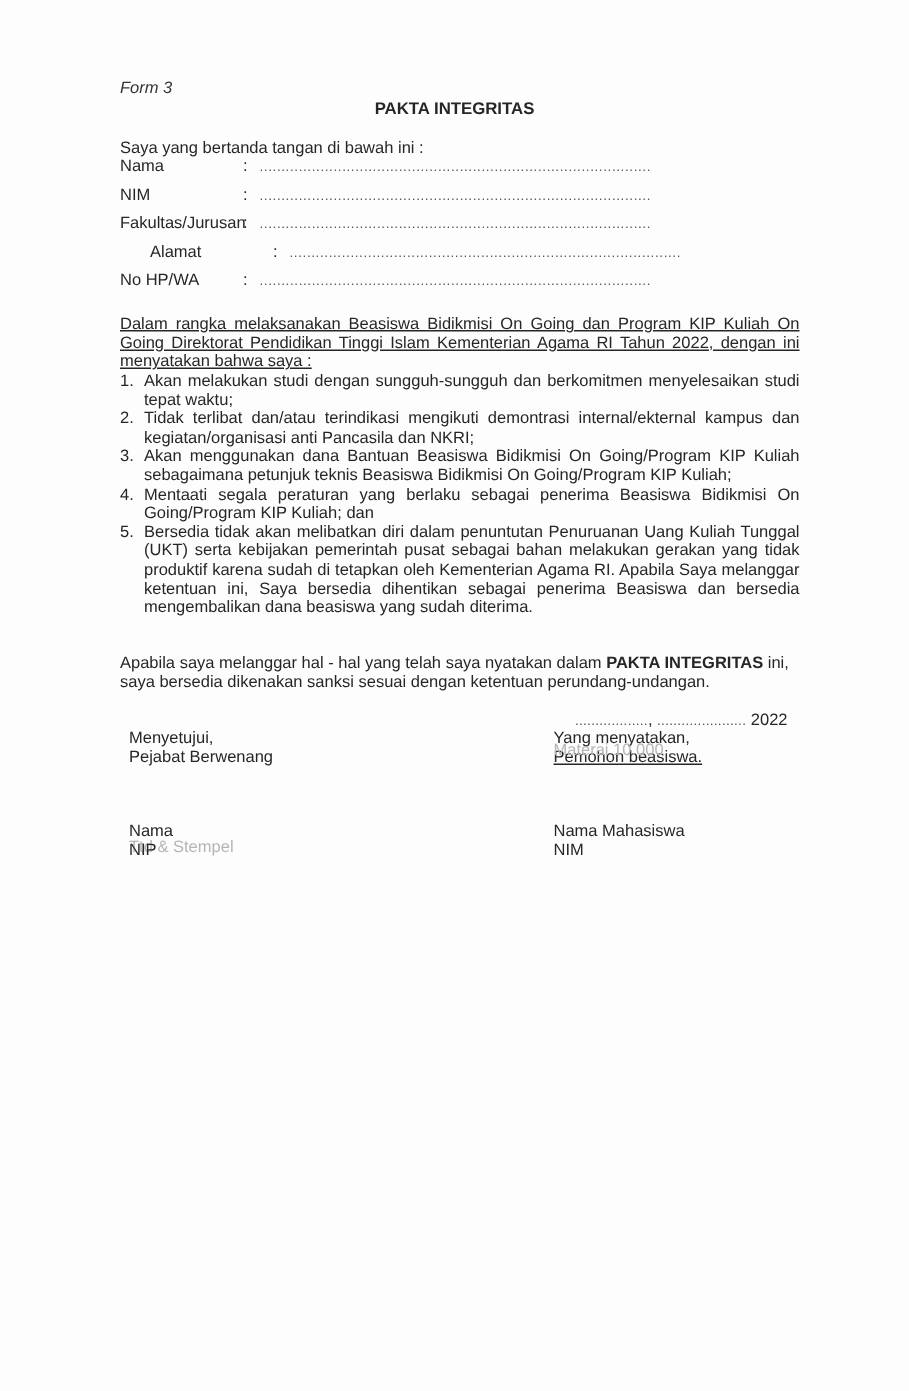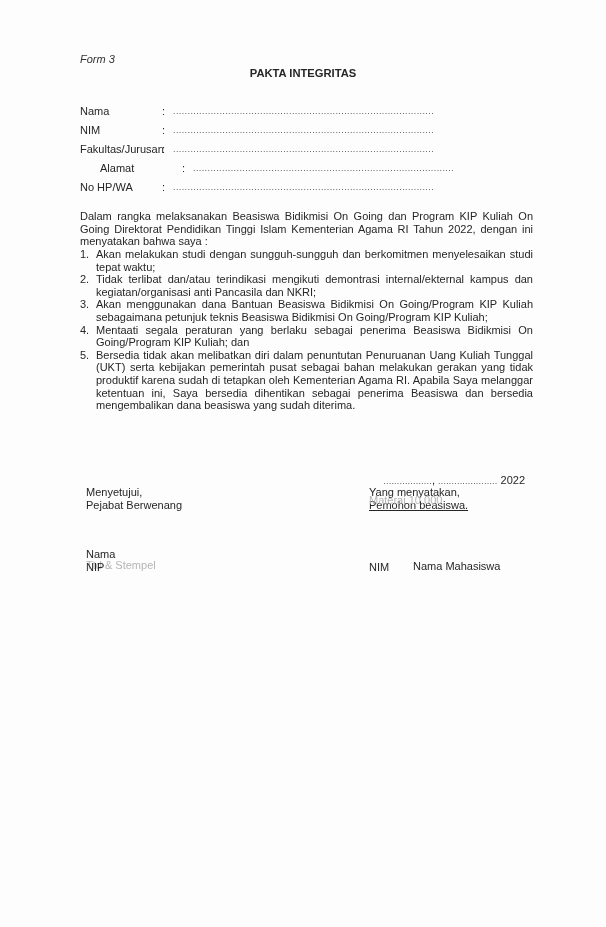--- a/index.html
+++ b/index.html
@@ -31,21 +31,21 @@
     .field-row { position: absolute; left: 80px; height: 13px; width: 380px; }
     .field-label { position: absolute; left: 0; top: 0; }
     .field-colon { position: absolute; left: 82px; top: 0; }
     .field-dots {
       position: absolute; left: 93px; top: 0; width: 355px;
       overflow: hidden; letter-spacing: 0.4px; color: #555; font-size: 9px;
     }
 
     .para {
       position: absolute; left: 80px; width: 453px;
-      text-align: justify; text-align-last: left;
+      text-align: justify; text-align-last: left; text-decoration: underline;
     }
     .list {
       position: absolute; left: 80px; width: 453px; margin: 0; padding: 0; list-style: none;
     }
     .list li { position: relative; padding-left: 16px; text-align: justify; }
     .list li .num { position: absolute; left: 0; top: 0; }
 
     .closing {
       position: absolute; left: 80px; top: 436px; width: 453px;
     }
@@ -58,20 +58,21 @@
     .date-line { position: absolute; left: 369px; top: 474px; width: 156px; text-align: right; white-space: nowrap; }
     .date-line .dots { color: #555; letter-spacing: 0.2px; font-size: 9px; }
   </style>
 </head>
 <body>
 
 <div class="page">
 
   <div class="abs form-label">Form 3</div>
   <div class="abs title">PAKTA INTEGRITAS</div>
+  <div class="abs intro">Saya yang bertanda tangan di bawah ini :</div>
 
   <div>
     <div class="field-row" style="top:105px;">
       <span class="field-label">Nama</span>
       <span class="field-colon">:</span>
       <span class="field-dots">..........................................................................................</span>
     </div>
     <div class="field-row" style="top:124px;">
       <span class="field-label">NIM</span>
       <span class="field-colon">:</span>
@@ -112,34 +113,37 @@
     <li>
       <span class="num">4.</span>
       <span>Mentaati segala peraturan yang berlaku sebagai penerima Beasiswa Bidikmisi On Going/Program KIP Kuliah; dan</span>
     </li>
     <li>
       <span class="num">5.</span>
       <span>Bersedia tidak akan melibatkan diri dalam penuntutan Penuruanan Uang Kuliah Tunggal (UKT) serta kebijakan pemerintah pusat sebagai bahan melakukan gerakan yang tidak produktif karena sudah di tetapkan oleh Kementerian Agama RI. Apabila Saya melanggar ketentuan ini, Saya bersedia dihentikan sebagai penerima Beasiswa dan bersedia mengembalikan dana beasiswa yang sudah diterima.</span>
     </li>
   </ol>
 
+  <div class="closing">
+    <span>Apabila saya melanggar hal - hal yang telah saya nyatakan dalam </span><b>PAKTA INTEGRITAS</b><span> ini, saya bersedia dikenakan sanksi sesuai dengan ketentuan perundang-undangan.</span>
+  </div>
 
   <div class="date-line">
     <span class="dots">..................</span><span>, </span><span class="dots">......................</span><span> 2022</span>
   </div>
 
   <div class="sig-col sig-left">
     <div class="abs" style="top:486px;">Menyetujui,</div>
     <div class="abs" style="top:499px;">Pejabat Berwenang</div>
     <div class="abs muted" style="top:523px;margin-top:36px;">Ttd &amp; Stempel</div>
     <div class="abs" style="top:548px;">Nama</div>
     <div class="abs" style="top:561px;">NIP</div>
   </div>
 
   <div class="sig-col sig-right">
     <div class="abs" style="top:486px;">Yang menyatakan,</div>
     <div class="abs" style="top:499px;text-decoration:underline;">Pemohon beasiswa.</div>
     <div class="abs muted" style="top:494px;">Materai 10.000</div>
-    <div class="abs" style="top:560px;margin-left:44px;">Nama Mahasiswa</div>
+    <div class="abs" style="top:548px;">Nama Mahasiswa</div>
     <div class="abs" style="top:561px;">NIM</div>
   </div>
 
 </div>
 
 </body></html>

